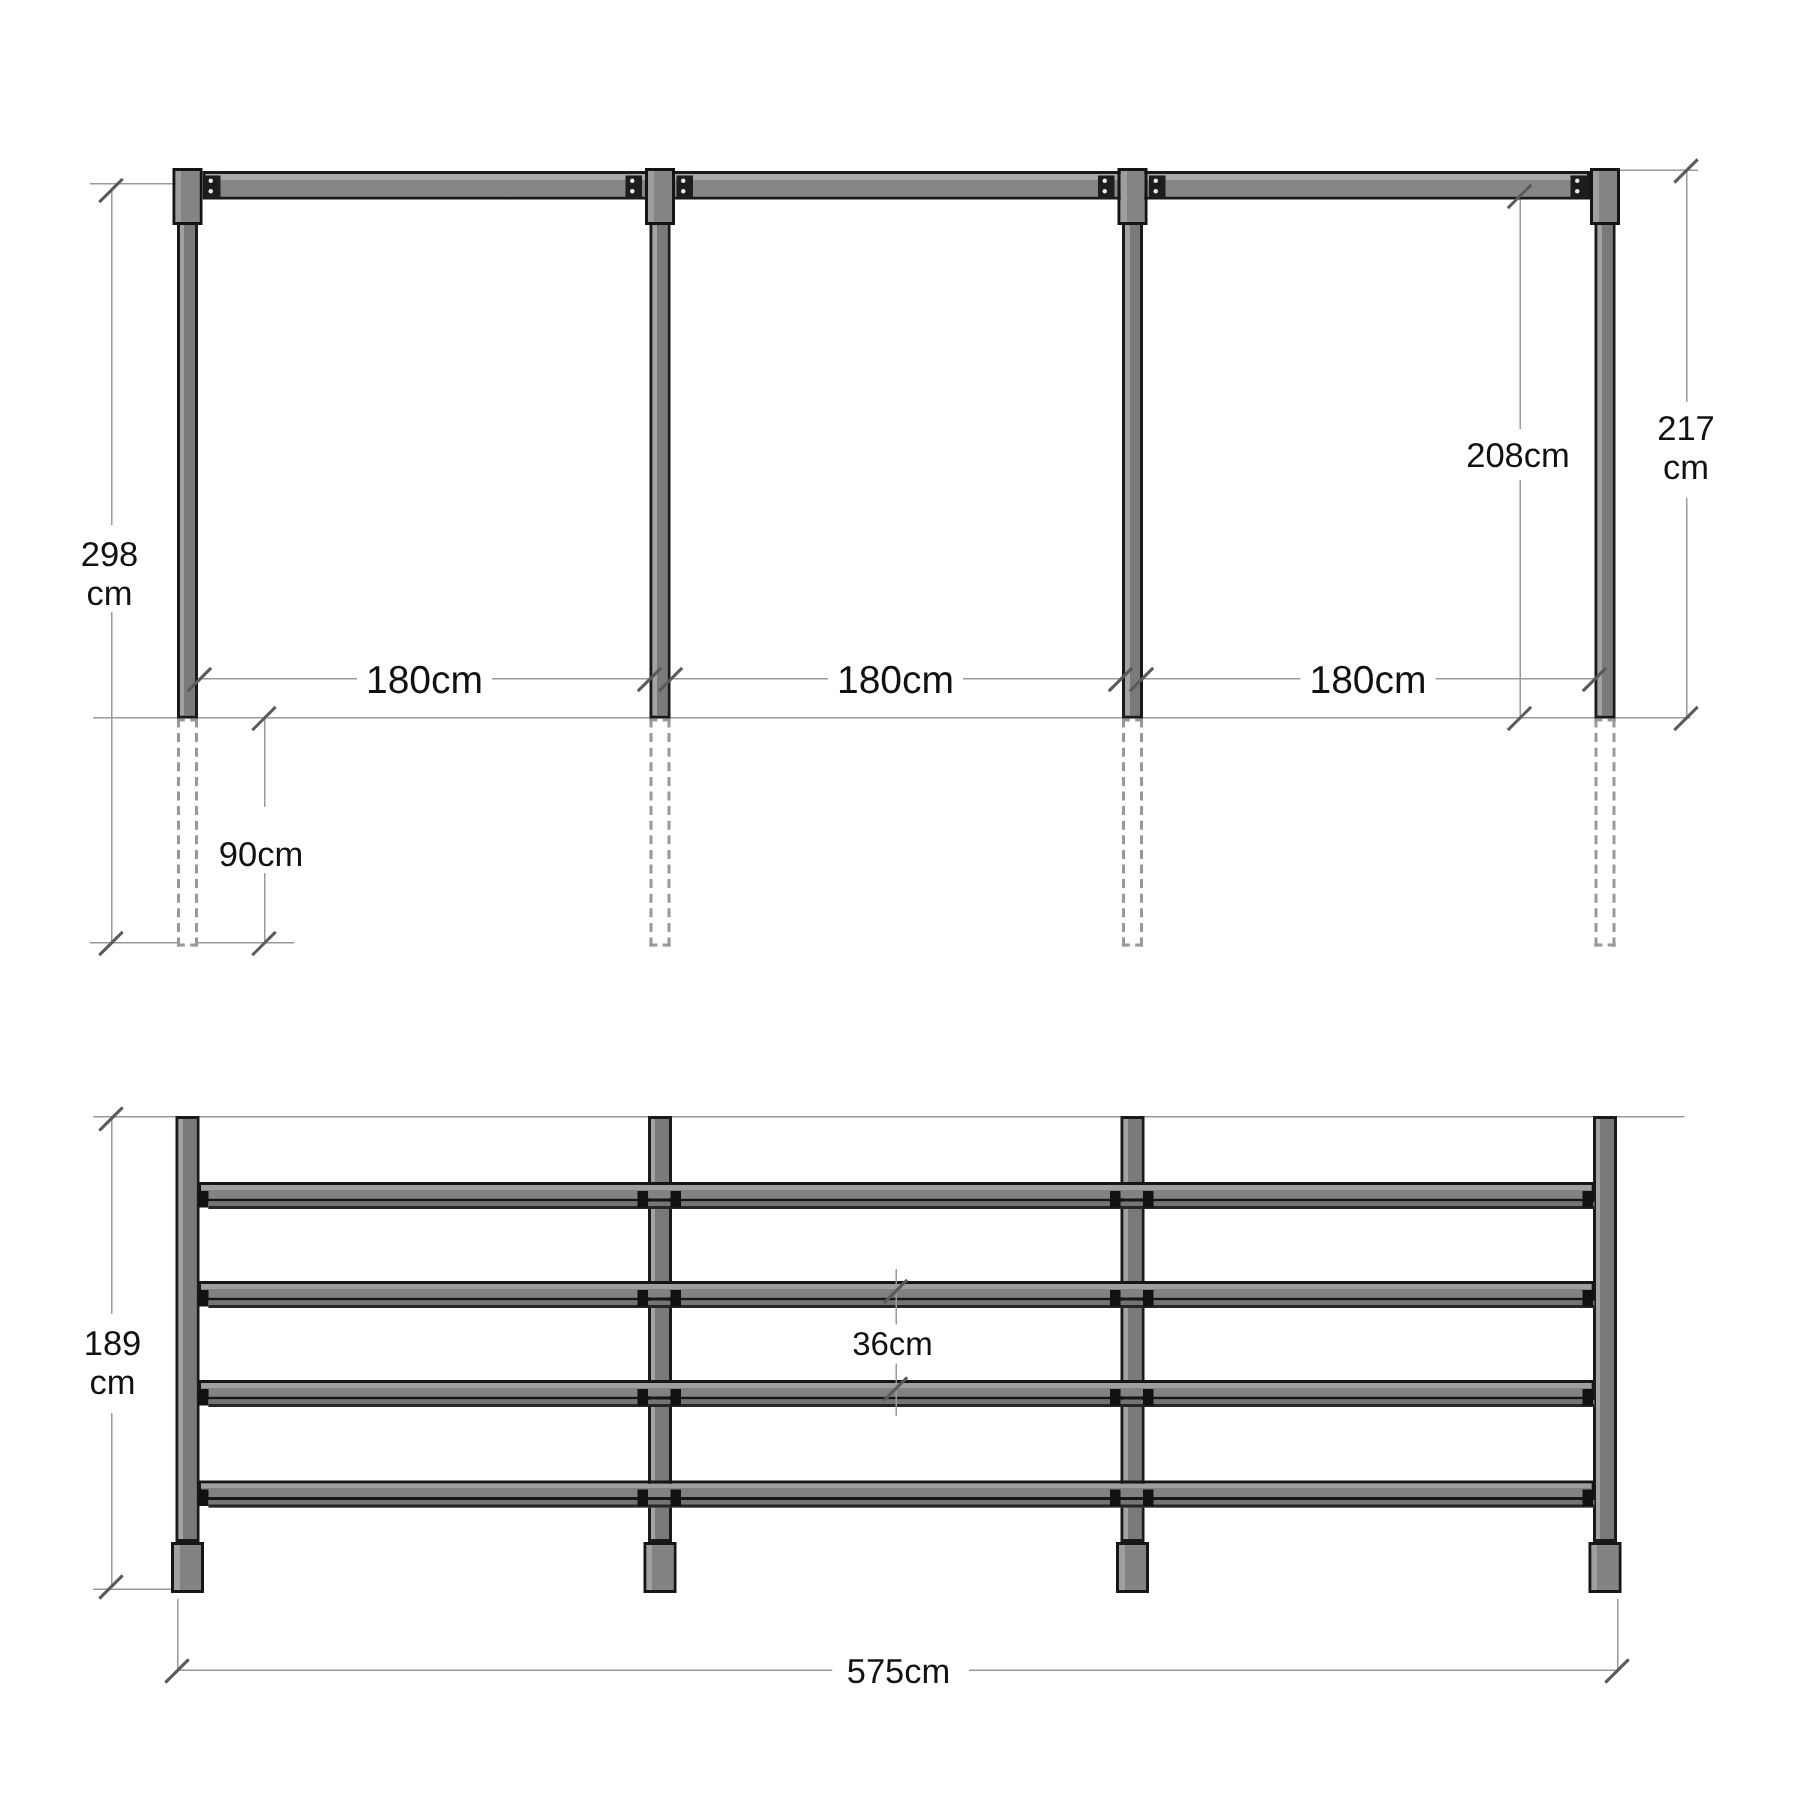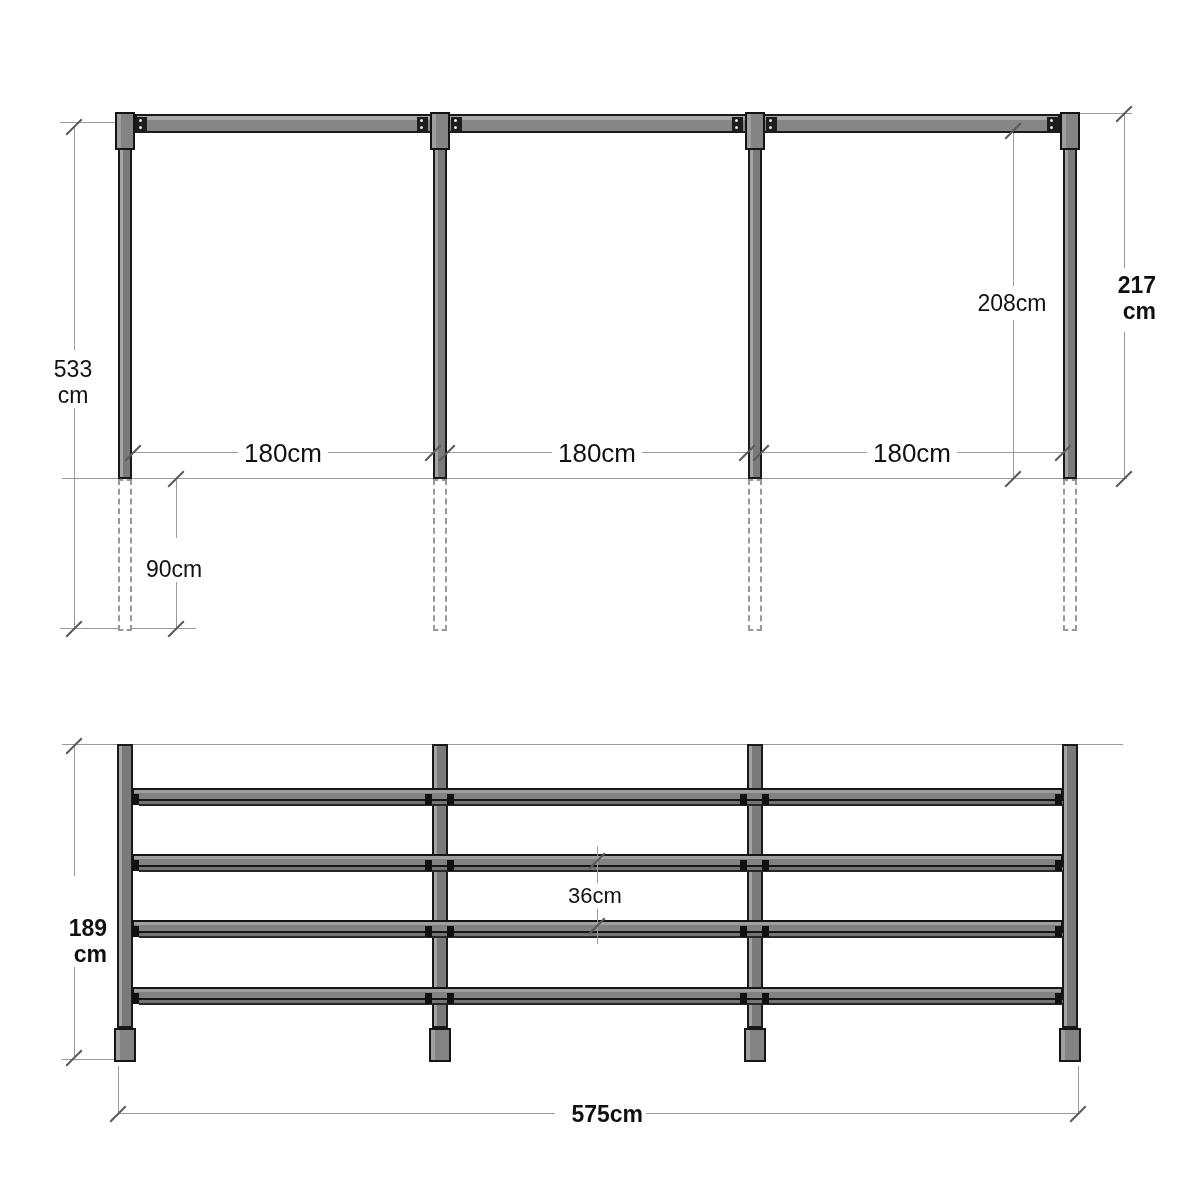--- a/index.html
+++ b/index.html
@@ -6,21 +6,21 @@
   #canvas{
     position:relative;width:1200px;height:1200px;background:#ffffff;overflow:hidden;
     font-family:"Liberation Sans", sans-serif;
   }
   .shape{position:absolute;box-sizing:border-box;}
   .dim-label{
     position:absolute;z-index:6;text-align:center;color:#111111;
     background:#ffffff;line-height:27px;font-size:26px;
   }
   .dim-label.small{font-size:23px;line-height:26px;}
-  .dim-label.bold{font-weight:bold;text-align:right;}
+  .dim-label.bold{font-weight:normal;}
   .two-line span{display:block;}
 </style>
 </head>
 <body>
 
 <div id="canvas">
   <div id="shapes" class="shape" style="left:0;top:0;width:1200px;height:1200px;">
       <div class="shape" style="left: 60px; top: 122px; width: 58px; height: 1px; background: rgb(154, 154, 154);"></div>
       <div class="shape" style="left: 1080px; top: 113px; width: 52px; height: 1px; background: rgb(154, 154, 154);"></div>
       <div class="shape" style="left: 62px; top: 478px; width: 1065px; height: 1px; background: rgb(154, 154, 154);"></div>
@@ -142,32 +142,32 @@
       <div class="shape" style="left: 597px; top: 906px; width: 1px; height: 38px; background: rgb(154, 154, 154); z-index: 3;"></div>
       <div class="shape" style="left: 586px; top: 860px; width: 22px; height: 2px; background: rgb(90, 90, 90); transform: rotate(-45deg); z-index: 4;"></div>
       <div class="shape" style="left: 586px; top: 925px; width: 22px; height: 2px; background: rgb(90, 90, 90); transform: rotate(-45deg); z-index: 4;"></div>
       <div class="shape" style="left: 63px; top: 745px; width: 22px; height: 2px; background: rgb(90, 90, 90); transform: rotate(-45deg); z-index: 4;"></div>
       <div class="shape" style="left: 63px; top: 1057px; width: 22px; height: 2px; background: rgb(90, 90, 90); transform: rotate(-45deg); z-index: 4;"></div>
       <div class="shape" style="left: 107px; top: 1113px; width: 22px; height: 2px; background: rgb(90, 90, 90); transform: rotate(-45deg); z-index: 4;"></div>
       <div class="shape" style="left: 1067px; top: 1113px; width: 22px; height: 2px; background: rgb(90, 90, 90); transform: rotate(-45deg); z-index: 4;"></div>
     </div>
 
   <div class="dim-label small two-line" style="left:45px;top:356px;width:56px;">
-    <span>533</span>
+    <span>298</span>
     <span>cm</span>
   </div>
   <div class="dim-label small" style="left:134px;top:556px;width:80px;">90cm</div>
   <div class="dim-label" style="left:238px;top:440px;width:90px;">180cm</div>
   <div class="dim-label" style="left:552px;top:440px;width:90px;">180cm</div>
   <div class="dim-label" style="left:867px;top:440px;width:90px;">180cm</div>
   <div class="dim-label small" style="left:966px;top:290px;width:92px;">208cm</div>
   <div class="dim-label small bold two-line" style="left:1092px;top:272px;width:64px;">
     <span>217</span>
     <span>cm</span>
   </div>
 
-  <div class="dim-label small bold two-line" style="left:43px;top:882px;width:64px;margin-top:33px;">
+  <div class="dim-label small bold two-line" style="left:43px;top:882px;width:64px;">
     <span>189</span>
     <span>cm</span>
   </div>
   <div class="dim-label small" style="left:555px;top:883px;width:80px;font-size:22px;">36cm</div>
   <div class="dim-label small bold" style="left:555px;top:1101px;width:88px;">575cm</div>
 </div>
 
 </body></html>

